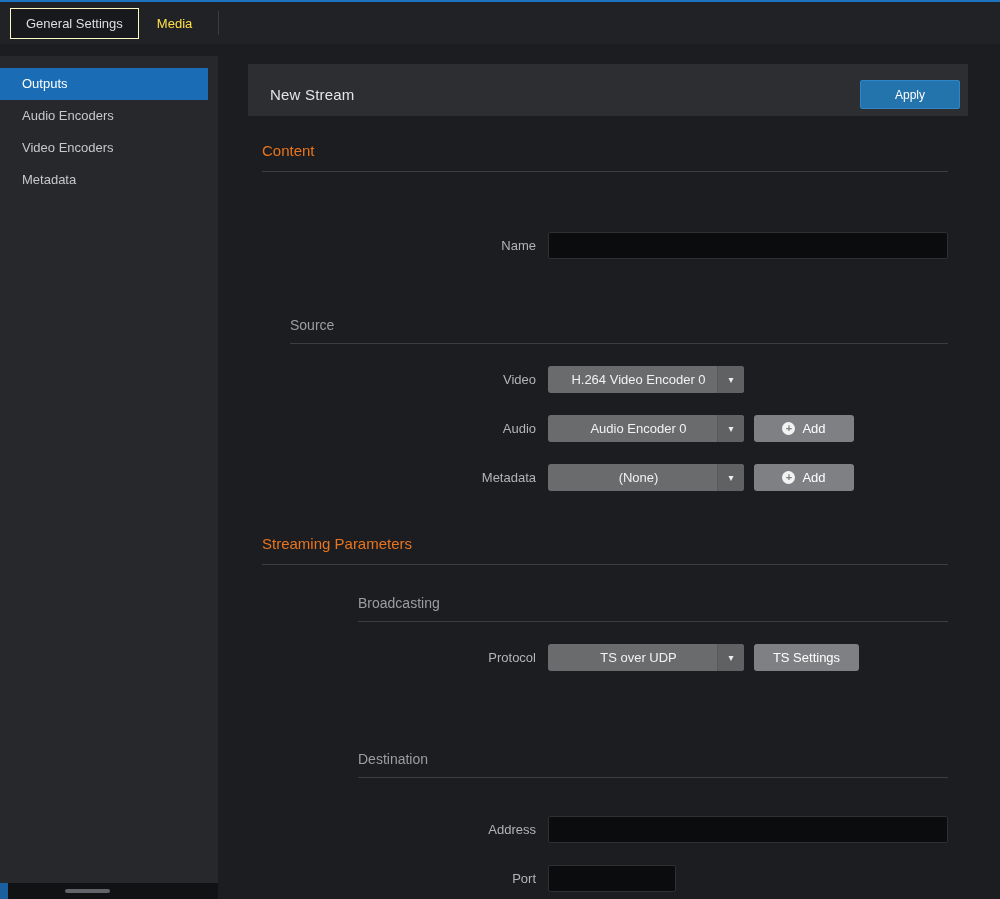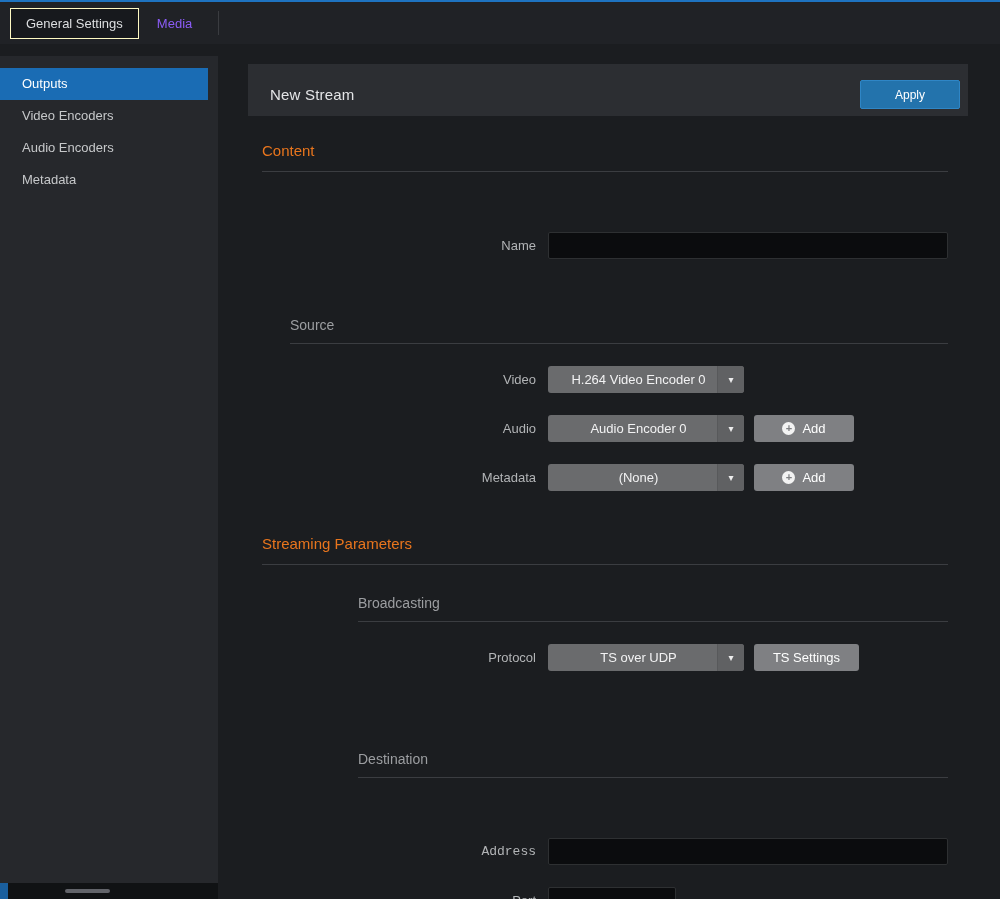--- a/index.html
+++ b/index.html
@@ -9,21 +9,21 @@
     font-family:"Liberation Sans", sans-serif;
     -webkit-font-smoothing:antialiased;
   }
   
   .topbar {
     position:absolute; top:0; left:0; right:0; height:44px;
     background:#202226; border-top:2px solid #1e73c0;
     box-sizing:border-box; display:flex; align-items:center; padding-left:10px;
   }
   .tab {
-    padding:7px 15px; font-size:13px; color:#8b5cf6; cursor:pointer;
+    padding:7px 15px; font-size:13px; color:#fde047; cursor:pointer;
     border:1px solid transparent; margin-right:2px; white-space:nowrap;
   }
   .tab.active { border:1px solid #fef9c3; background:#17191d; color:#dddfe1; }
   .topbar-divider {
     position:absolute; left:218px; top:9px; bottom:9px; width:1px; background:#3a3c40;
   }
   
   .sidebar {
     position:absolute; left:0; top:56px; width:218px; bottom:0;
     background:#26282c; padding-top:12px; box-sizing:border-box;
@@ -91,39 +91,39 @@
   .ts-btn { width:105px; }
   .plus-icon {
     display:inline-block; width:13px; height:13px; border-radius:50%;
     background:#f3f3f3; color:#7f8083; font-size:11px; font-weight:bold;
     line-height:13px; text-align:center;
   }
   
   .mt60 { margin-top:60px; }
   .mt58 { margin-top:58px;margin-left:28px; }
   .mt44 { margin-top:44px; }
-  .mt42 { margin-top:60px;font-family:Liberation Mono, monospace; }
+  .mt42 { margin-top:38px; }
   .mt30 { margin-top:30px; }
   .mt80 { margin-top:80px; }
   .mt22 { margin-top:22px; }
   .mt10 { margin-top:10px; }
 </style>
 </head>
 <body>
 
 <div class="topbar">
   <div class="tab active">General Settings</div>
   <div class="tab">Media</div>
   <div class="topbar-divider"></div>
 </div>
 
 <div class="sidebar">
   <div class="side-item selected">Outputs</div>
+  <div class="side-item">Audio Encoders</div>
   <div class="side-item">Video Encoders</div>
-  <div class="side-item">Audio Encoders</div>
   <div class="side-item">Metadata</div>
   <div class="sidebar-bottom">
     <div class="corner-accent"></div>
     <div class="hthumb"></div>
   </div>
 </div>
 
 <div class="main">
 
   <div class="header-bar">

